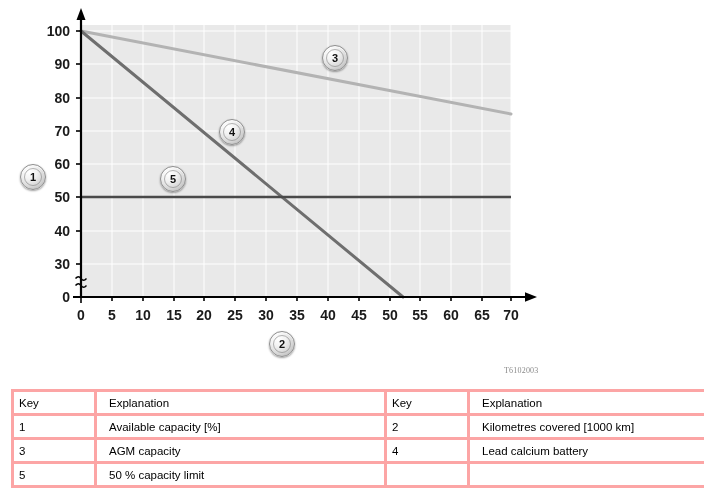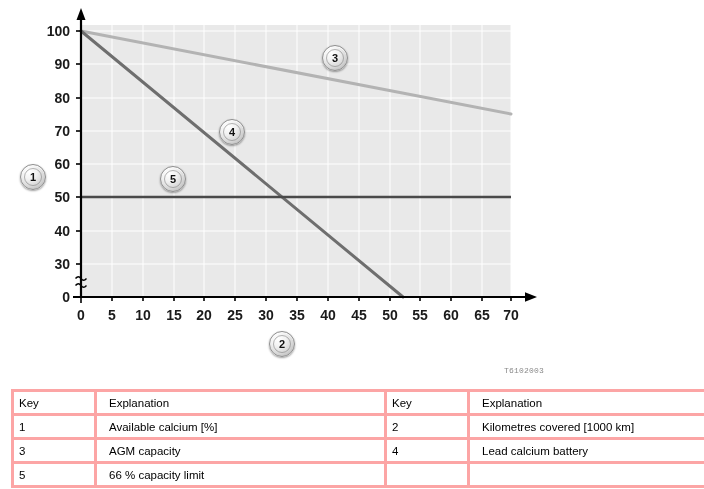--- a/index.html
+++ b/index.html
@@ -40,21 +40,21 @@
     pointer-events:none;
   }
 
   
   #drawing-code{
     position:absolute;
     left:504px;top:366px;
     font-size:8px;
     color:#8a8a8a;
     letter-spacing:.2px;
-    font-family:Liberation Mono, monospace;
+    font-family:Liberation Serif, serif;
   }
 
   
   #key-table{
     position:absolute;
     left:11px;top:389px;
     width:681px;
     border-collapse:collapse;
     table-layout:fixed;
     font-size:11.5px;
@@ -207,30 +207,30 @@
 <table id="key-table">
   <tbody>
     <tr class="head">
       <td class="k">Key</td>
       <td class="e">Explanation</td>
       <td class="k">Key</td>
       <td class="e">Explanation</td>
     </tr>
     <tr>
       <td class="k">1</td>
-      <td class="e">Available calcium [%]</td>
+      <td class="e">Available capacity [%]</td>
       <td class="k">2</td>
       <td class="e">Kilometres covered [1000 km]</td>
     </tr>
     <tr>
       <td class="k">3</td>
       <td class="e">AGM capacity</td>
       <td class="k">4</td>
       <td class="e">Lead calcium battery</td>
     </tr>
     <tr>
       <td class="k">5</td>
-      <td class="e">66 % capacity limit</td>
+      <td class="e">50 % capacity limit</td>
       <td class="k"></td>
       <td class="e"></td>
     </tr>
   </tbody>
 </table>
 
 </body></html>

